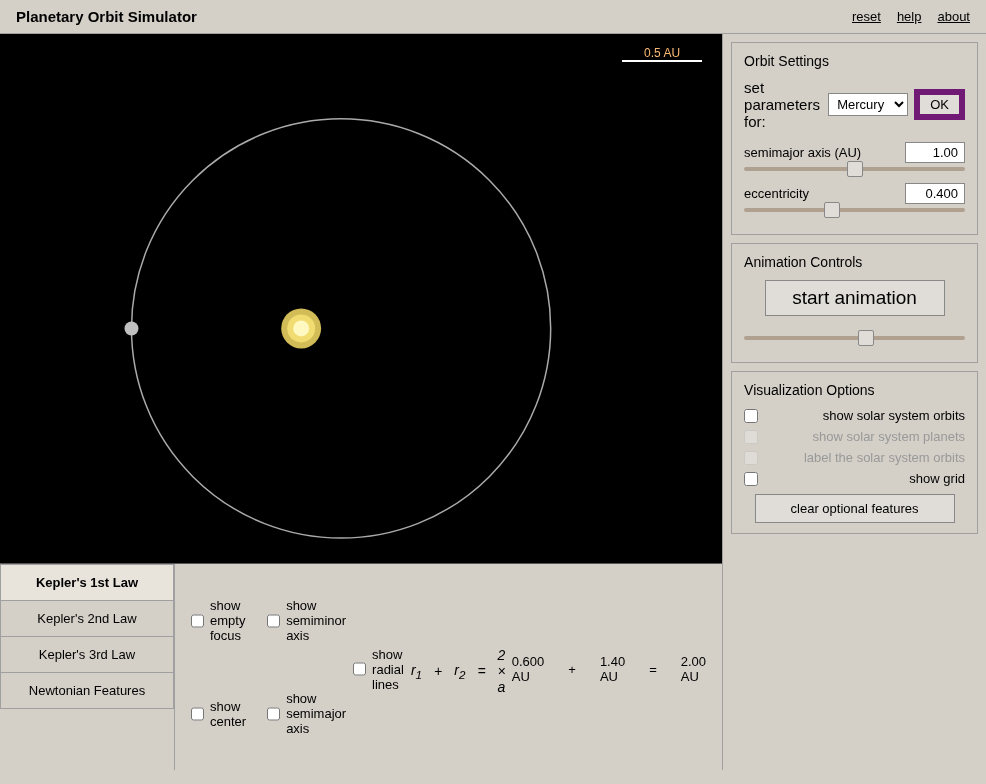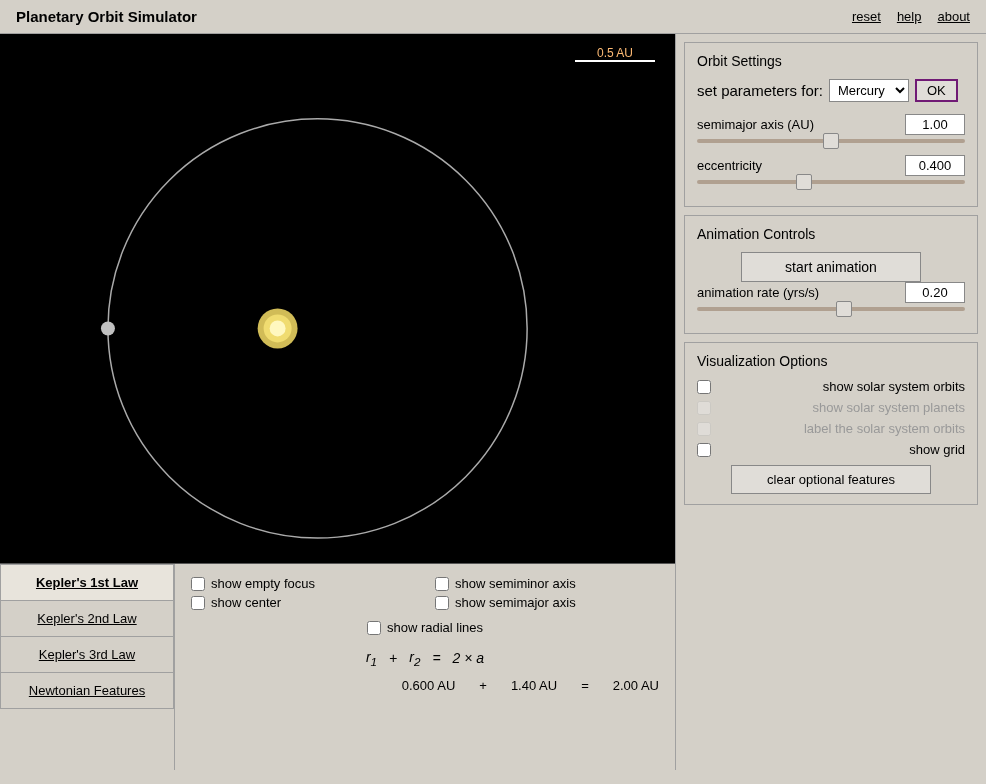--- a/index.html
+++ b/index.html
@@ -100,36 +100,35 @@
       background: #d4d0c8;
     }
     .tab-item {
       padding: 10px 12px;
       border: 1px solid #a0a0a0;
       border-bottom: none;
       cursor: pointer;
       font-size: 13px;
       background: #d4d0c8;
       text-align: center;
-      text-decoration: underline;
     }
     .tab-item:last-child {
       border-bottom: 1px solid #a0a0a0;
     }
     .tab-item.active {
       background: #e8e4dc;
       font-weight: bold;
     }
 
     
     .controls-panel {
       flex: 1;
       padding: 12px 16px;
       display: flex;
-      flex-direction: column;
+      flex-direction: row;
       gap: 6px;
     }
 
     .checkbox-row {
       display: flex;
       align-items: center;
       gap: 6px;
       font-size: 13px;
     }
     .checkbox-grid {
@@ -193,36 +192,36 @@
     select {
       font-size: 13px;
       padding: 2px 4px;
       background: #fff;
       border: 1px solid #888;
     }
     .ok-btn {
       padding: 2px 10px;
       font-size: 13px;
       background: #e0ddd8;
-      border: 2px solid #701a75;
+      border: 6px solid #701a75;
       cursor: pointer;
     }
 
     .param-row {
       display: flex;
       justify-content: space-between;
       align-items: center;
       margin-bottom: 4px;
     }
     .param-label { font-size: 13px; }
     .param-value {
       border: 1px solid #888;
       padding: 2px 6px;
       width: 60px;
-      text-align: center;
+      text-align: right;
       background: #fff;
       font-size: 13px;
     }
 
     .slider-container {
       width: 100%;
       margin-bottom: 12px;
       position: relative;
     }
     .slider-track {
@@ -239,23 +238,23 @@
       background: #e0ddd8;
       border: 1px solid #888;
       border-radius: 2px;
       position: absolute;
       top: -6px;
       transform: translateX(-50%);
     }
 
     .anim-btn {
       display: block;
-      margin: 0 auto 0;
+      margin: 0 auto 20px;
       padding: 6px 24px;
-      font-size: 14px;
+      font-size: 19px;
       background: #e0ddd8;
       border: 1px solid #888;
       cursor: pointer;
       width: 180px;
       text-align: center;
     }
 
     .viz-checkbox-row {
       display: flex;
       align-items: center;
@@ -427,24 +426,20 @@
           <div class="slider-thumb" style="left:40%"></div>
         </div>
       </div>
     </div>
 
     <div class="panel-box">
       <div class="panel-title">Animation Controls</div>
 
       <button class="anim-btn">start animation</button>
 
-      <div class="param-row">
-        <span class="param-label">animation rate (yrs/s)</span>
-        <span class="param-value">0.20</span>
-      </div>
       <div class="slider-container">
         <div class="slider-track">
           <div class="slider-thumb" style="left:55%"></div>
         </div>
       </div>
     </div>
 
     <div class="panel-box">
       <div class="panel-title">Visualization Options</div>
 

